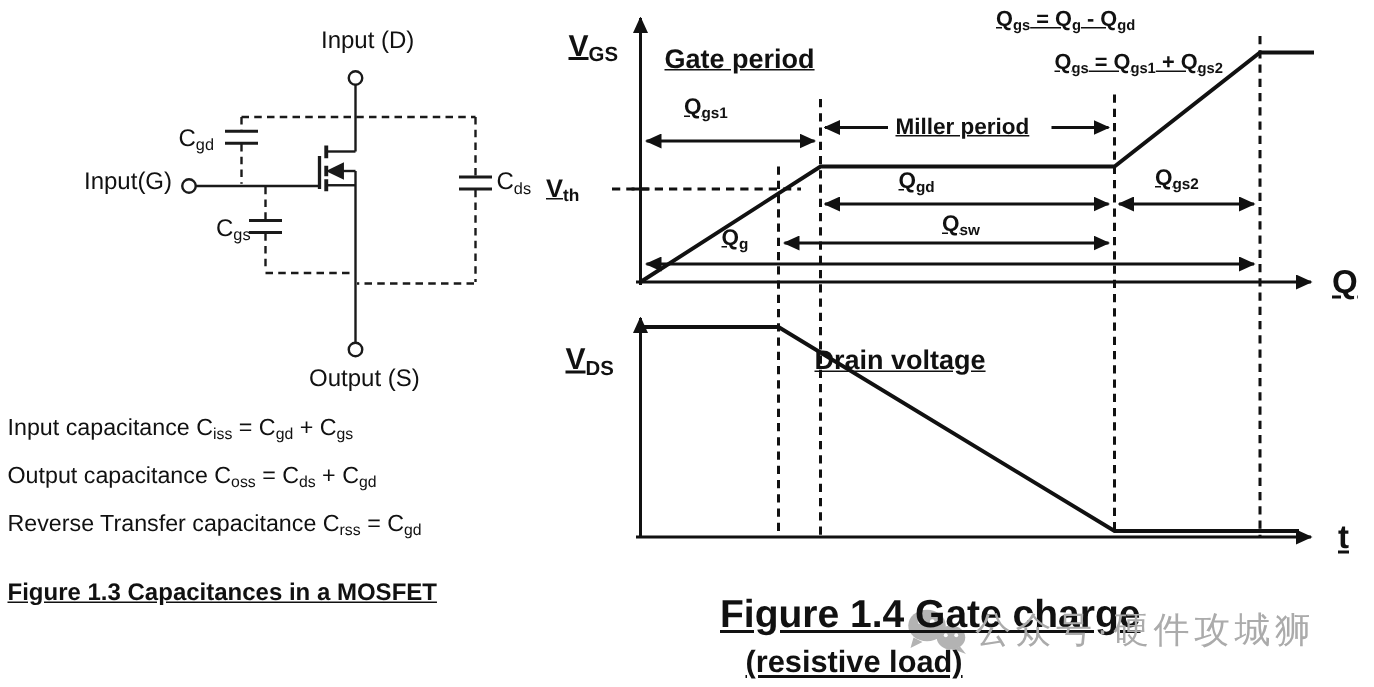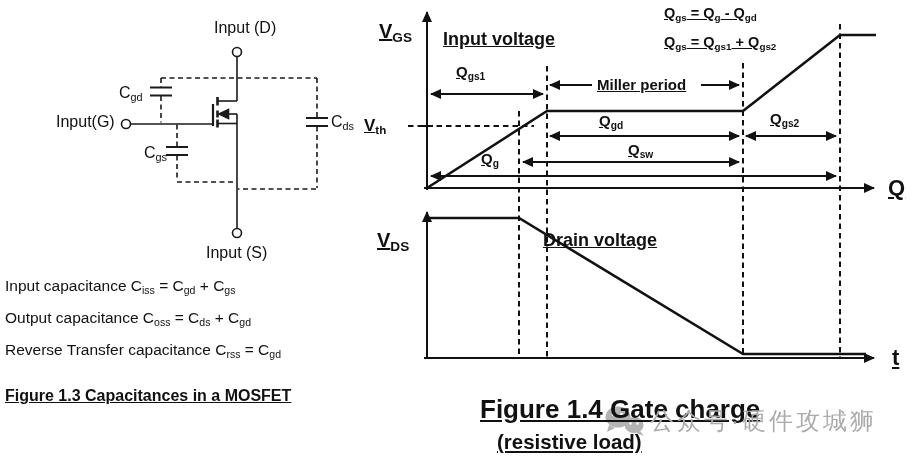--- a/index.html
+++ b/index.html
@@ -113,37 +113,37 @@
       <polygon points="640,431 644,436 636,433"></polygon>
       <circle cx="613.5" cy="414.5" r="1.6" fill="#fff"></circle>
       <circle cx="621.5" cy="414.5" r="1.6" fill="#fff"></circle>
       <circle cx="630.5" cy="423.5" r="1.3" fill="#fff"></circle>
       <circle cx="637.5" cy="423.5" r="1.3" fill="#fff"></circle>
     </g>
   </svg>
 
   <div class="lbl" style="left:214px;top:19px;font-size:16px"><span>Input (D)</span></div>
   <div class="lbl" style="left:56px;top:113px;font-size:16px"><span>Input(G)</span></div>
-  <div class="lbl" style="left:206px;top:244px;font-size:16px"><span>Input (S)</span></div>
+  <div class="lbl" style="left:206px;top:244px;font-size:16px"><span>Output (S)</span></div>
 
   <div class="lbl" style="left:119px;top:84px;font-size:16px"><span>C</span><span class="sub">gd</span></div>
   <div class="lbl" style="left:144px;top:144px;font-size:16px"><span>C</span><span class="sub">gs</span></div>
   <div class="lbl" style="left:331px;top:113px;font-size:16px"><span>C</span><span class="sub">ds</span></div>
 
   <div class="lbl" style="left:5px;top:277px;font-size:15.5px"><span>Input capacitance C</span><span class="sub">iss</span><span> = C</span><span class="sub">gd</span><span> + C</span><span class="sub">gs</span></div>
   <div class="lbl" style="left:5px;top:341px;font-size:15.5px"><span>Reverse Transfer capacitance C</span><span class="sub">rss</span><span> = C</span><span class="sub">gd</span></div>
   <div class="lbl" style="left:5px;top:309px;font-size:15.5px"><span>Output capacitance C</span><span class="sub">oss</span><span> = C</span><span class="sub">ds</span><span> + C</span><span class="sub">gd</span></div>
 
   <div class="lbl b" style="left:5px;top:387px;font-size:16px"><span>Figure 1.3 Capacitances in a MOSFET</span></div>
 
   <div class="lbl b" style="left:379px;top:20px;font-size:20px"><span>V</span><span class="sub">GS</span></div>
-  <div class="lbl b" style="left:443px;top:29px;font-size:18px"><span>Input voltage</span></div>
+  <div class="lbl b" style="left:443px;top:29px;font-size:18px"><span>Gate period</span></div>
 
   <div class="lbl b" style="left:664px;top:5px;font-size:14.5px"><span>Q</span><span class="sub">gs</span><span> = Q</span><span class="sub">g</span><span> - Q</span><span class="sub">gd</span></div>
-  <div class="lbl b" style="left:664px;top:34px;font-size:14.5px"><span>Q</span><span class="sub">gs</span><span> = Q</span><span class="sub">gs1</span><span> + Q</span><span class="sub">gs2</span></div>
+  <div class="lbl b" style="left:703px;top:34px;font-size:14.5px"><span>Q</span><span class="sub">gs</span><span> = Q</span><span class="sub">gs1</span><span> + Q</span><span class="sub">gs2</span></div>
 
   <div class="lbl b" style="left:456px;top:63px;font-size:15px"><span>Q</span><span class="sub">gs1</span></div>
   <div class="lbl b" style="left:597px;top:76px;font-size:15px"><span>Miller period</span></div>
   <div class="lbl b" style="left:364px;top:116px;font-size:17px"><span>V</span><span class="sub">th</span></div>
   <div class="lbl b" style="left:599px;top:112px;font-size:15px"><span>Q</span><span class="sub">gd</span></div>
   <div class="lbl b" style="left:628px;top:141px;font-size:15px"><span>Q</span><span class="sub">sw</span></div>
   <div class="lbl b" style="left:481px;top:150px;font-size:15px"><span>Q</span><span class="sub">g</span></div>
   <div class="lbl b" style="left:770px;top:110px;font-size:15px"><span>Q</span><span class="sub">gs2</span></div>
   <div class="lbl b" style="left:888px;top:175px;font-size:22px"><span>Q</span></div>
 

